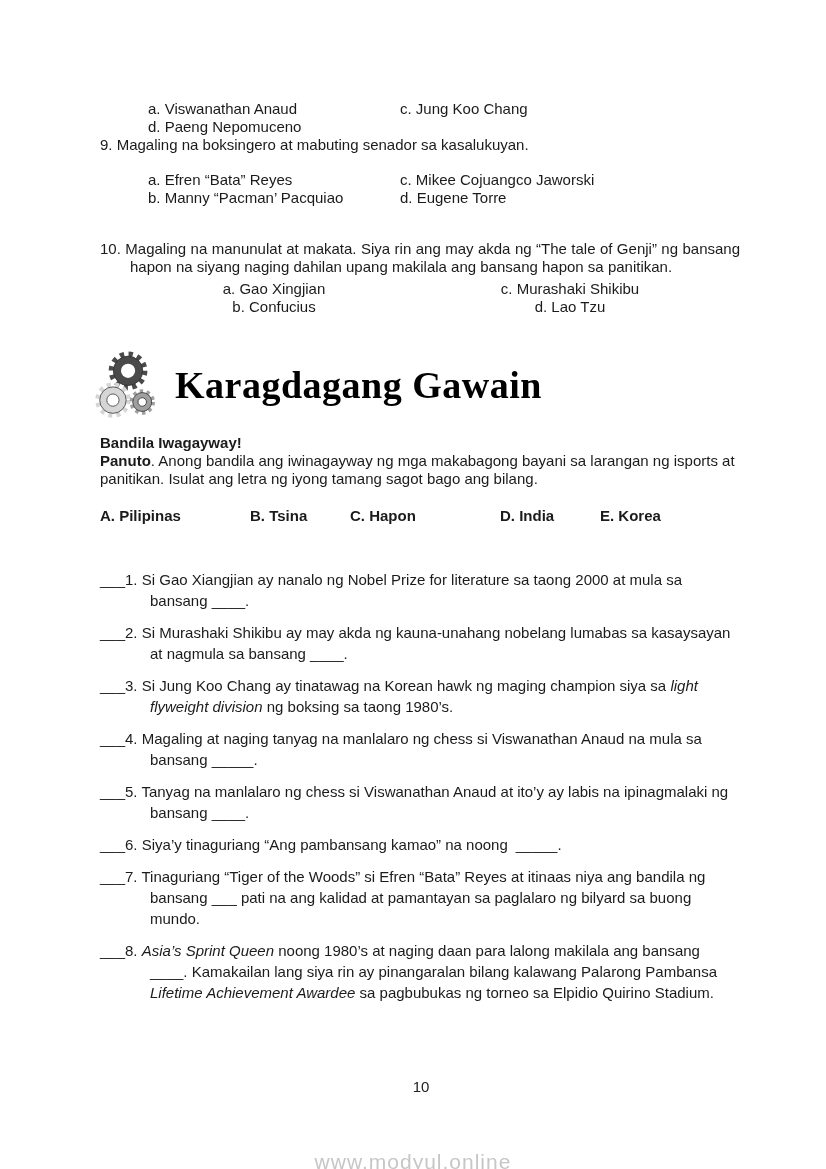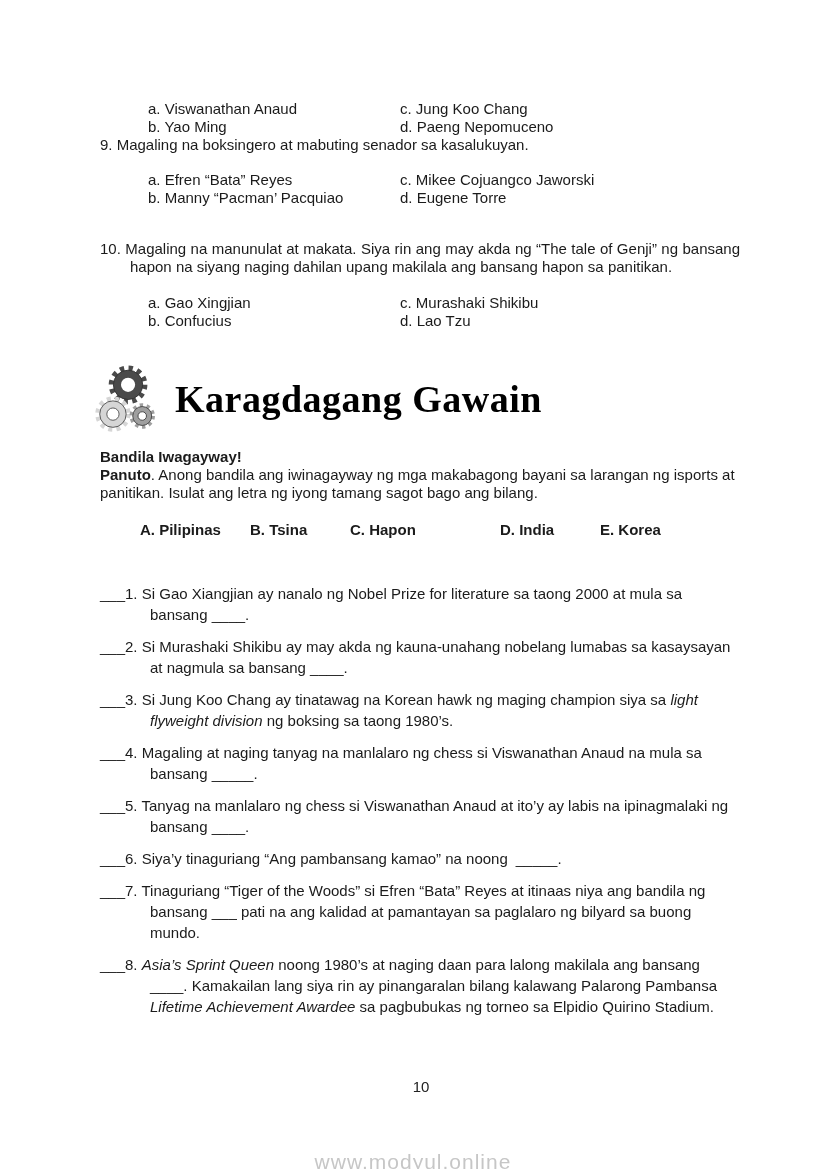--- a/index.html
+++ b/index.html
@@ -12,35 +12,35 @@
     overflow:hidden;
     margin:0 auto;
   }
   .content{position:absolute;left:100px;top:0;width:640px;}
   .opt-grid{margin-left:48px;display:grid;grid-template-columns:252px 1fr;}
   .opt-grid span{display:block;}
   .opts-q8{margin-top:100px;}
   .q9-text{}
   .opts-q9{margin-top:17px;}
   .q10{margin-top:33px;text-align:justify;line-height:18px;padding-left:30px;text-indent:-30px;}
-  .opts-q10{margin-top:18px;}
+  .opts-q10{margin-top:4px;text-align:center;}
   .section-header{margin-top:31px;display:flex;align-items:center;}
   .section-icon{width:68px;height:76px;flex:0 0 auto;margin-left:-5px;}
   .section-title{
     font-family:Liberation Serif, serif;
     font-weight:700;font-size:38px;line-height:42px;
     letter-spacing:0.5px;color:#000;margin-left:12px;
   }
   .activity-heading{margin-top:11px;font-weight:bold;}
   .panuto{}
   .bold{font-weight:bold;}
   .italic{font-style:italic;}
   .choices{position:relative;height:20px;margin-top:19px;font-weight:bold;}
   .choices span{position:absolute;top:0;white-space:nowrap;}
-  .choice-a{left:0;margin-left:40px;}
+  .choice-a{left:0;}
   .choice-b{left:150px;}
   .choice-c{left:250px;}
   .choice-d{left:400px;}
   .choice-e{left:500px;}
   .items{margin-top:42px;}
   .item{padding-left:50px;text-indent:-50px;line-height:21px;margin-bottom:11px;}
   .page-number{position:absolute;top:1078px;left:0;width:826px;text-align:center;color:#222;padding-left:8px;}
   .watermark{
     position:absolute;top:1150px;left:0;width:826px;text-align:center;
     color:#c6c6c6;font-size:21px;letter-spacing:1px;line-height:24px;
@@ -48,21 +48,20 @@
 </style>
 </head>
 <body>
 
 <div class="page">
   <div class="content">
 
     <div class="opt-grid opts-q8">
       <span>a. Viswanathan Anaud</span>
       <span>c. Jung Koo Chang</span>
-      <span>b. Yao Ming</span>
       <span>d. Paeng Nepomuceno</span>
     </div>
 
     <div class="q9-text">9. Magaling na boksingero at mabuting senador sa kasalukuyan.</div>
     <div class="opt-grid opts-q9">
       <span>a. Efren “Bata” Reyes</span>
       <span>c. Mikee Cojuangco Jaworski</span>
       <span>b. Manny “Pacman’ Pacquiao</span>
       <span>d. Eugene Torre</span>
     </div>

